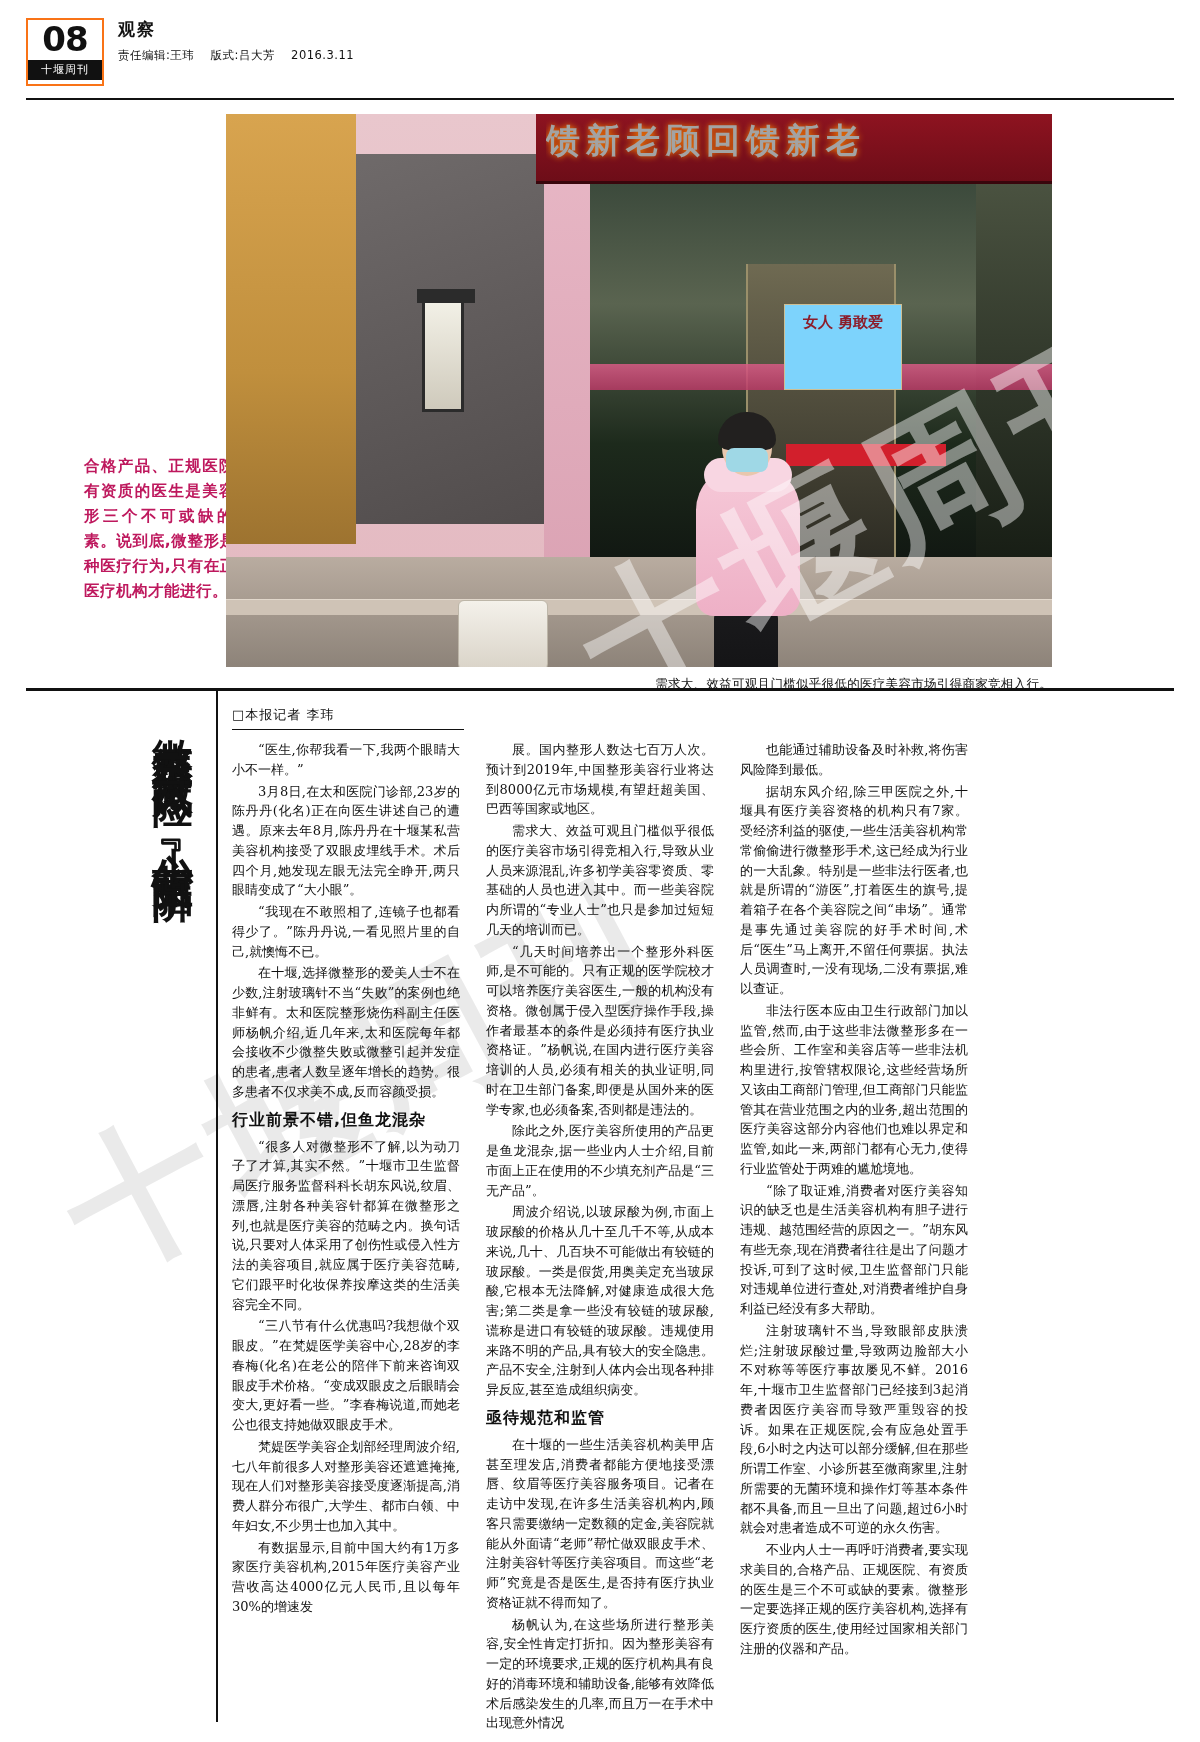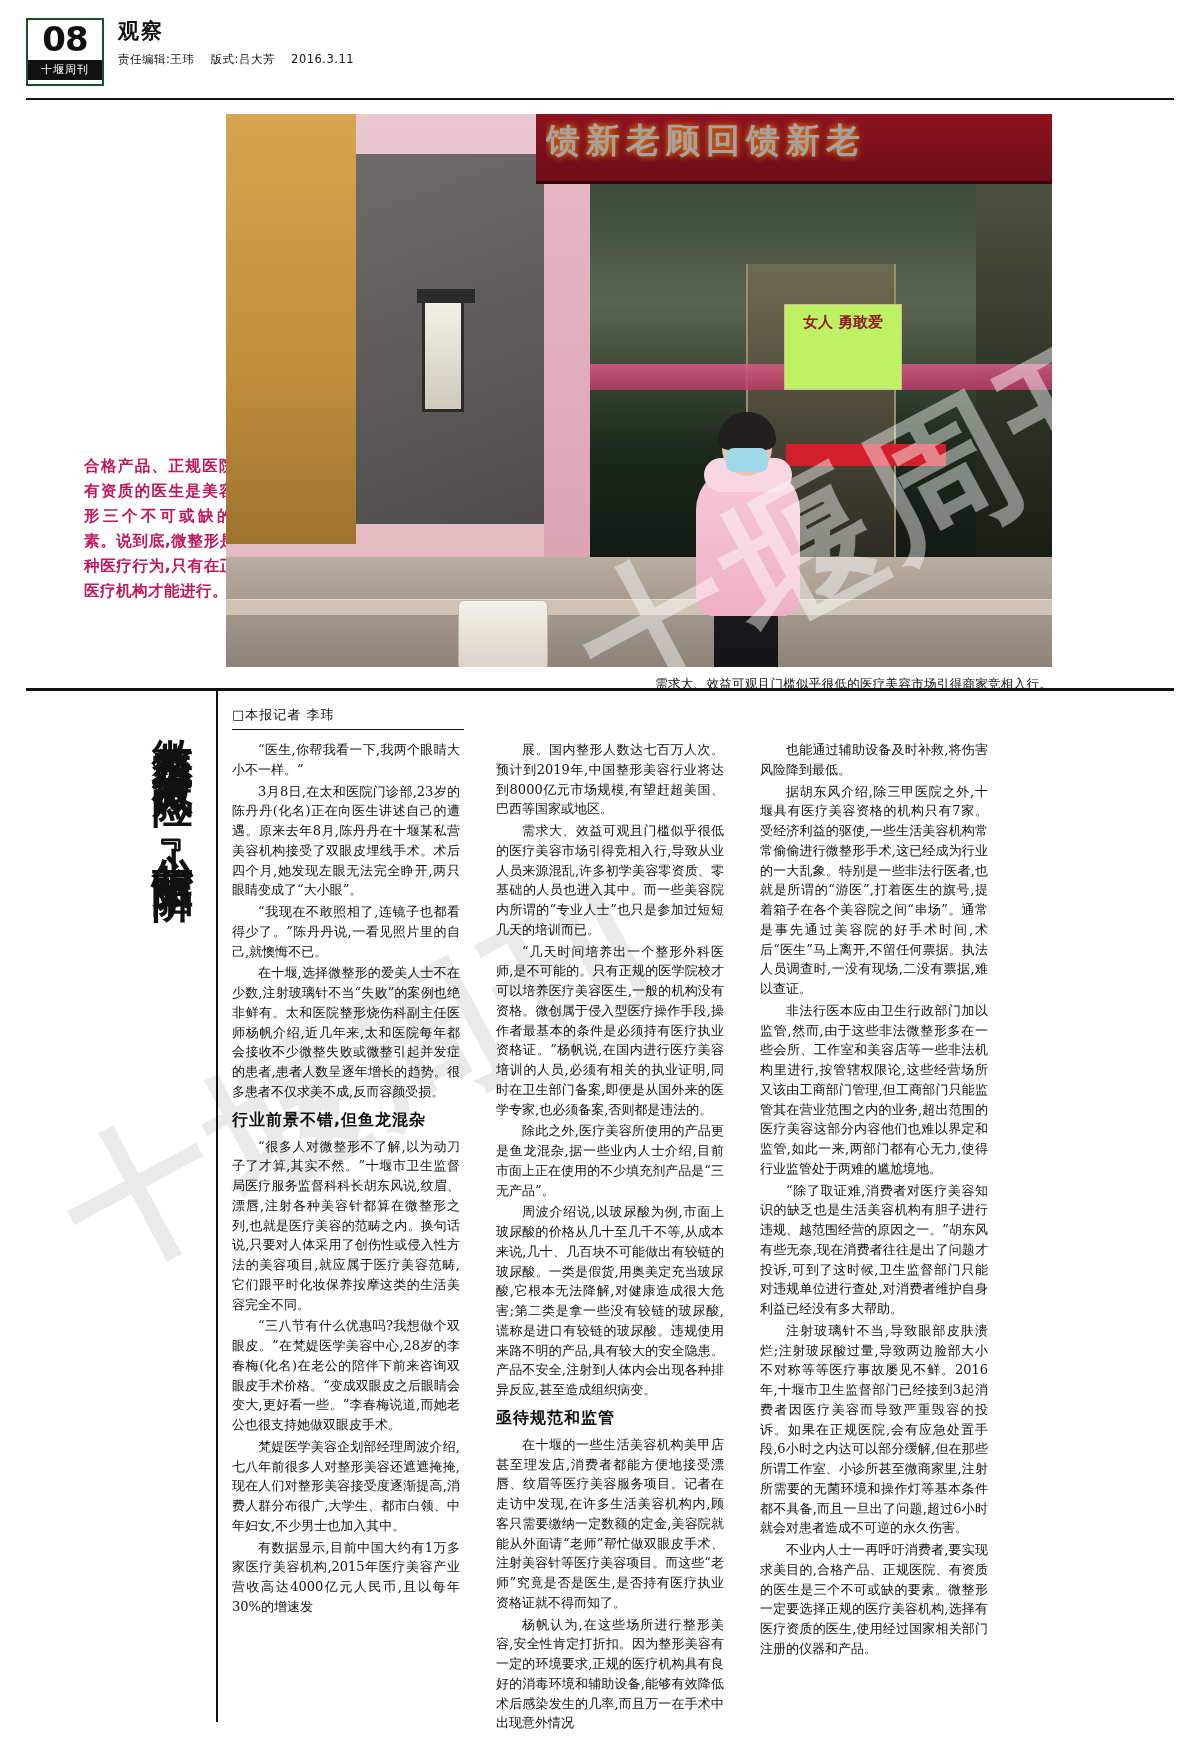--- a/index.html
+++ b/index.html
@@ -10,30 +10,30 @@
     font-family: "DejaVu Sans", "Liberation Sans", sans-serif;
     color: #111;
     position: relative;
     overflow: hidden;
   }
   .page { position: relative; width:1200px; height:1742px; padding: 18px 26px; }
 
   
   .masthead { display:flex; align-items:flex-start; gap:14px; padding-bottom:6px; }
   .page-num-box {
-    width: 78px; border: 2px solid #14532d; text-align:center;
+    width: 78px; border: 2px solid #f97316; text-align:center;
     padding: 2px 0 4px 0;
   }
   .page-num { font-size: 34px; font-weight: 700; line-height: 1.05; letter-spacing:-1px; }
   .page-num-sub {
     font-size: 11px; background:#111; color:#fff; display:block;
     letter-spacing: 1px; padding: 2px 0 3px 0; margin-top:2px;
   }
   .masthead-right { padding-top: 2px; }
-  .section-title { font-size: 21px; font-weight:700; letter-spacing: 2px; line-height:1.1; }
+  .section-title { font-size: 17px; font-weight:700; letter-spacing: 2px; line-height:1.1; }
   .byline-row { font-size: 11.5px; margin-top: 9px; letter-spacing: .5px; color:#111; }
   .byline-row span { margin-right: 12px; }
   .masthead-rule { border-bottom: 2px solid #111; margin: 6px 0 0 0; }
 
   
   .photo-area { position:relative; margin-top: 14px; height: 560px; }
   .photo-wrap {
     position:absolute; left: 200px; top: 0; width: 826px; height: 553px;
     overflow:hidden; background:#2a2020;
   }
@@ -70,21 +70,21 @@
     position:absolute; left:750px; top:70px; width:76px; height:400px;
     background:linear-gradient(180deg,#4a5240,#141a12);
   }
   .ph-door {
     position:absolute; left:520px; top:150px; width:150px; height:300px;
     background:linear-gradient(180deg,#6f6a52,#2b2a22);
     border-left:2px solid #9a8f6a; border-right:2px solid #9a8f6a;
   }
   .ph-poster {
     position:absolute; left:558px; top:190px; width:118px; height:86px;
-    background:#bef264; border:1px solid #cdbf95;
+    background:#7dd3fc; border:1px solid #cdbf95;
     color:#8c1d2a; font-size:15px; font-weight:700; text-align:center; padding-top:8px;
   }
   .ph-banner {
     position:absolute; left:364px; top:250px; width:462px; height:26px;
     background:linear-gradient(#d95b86,#b93a66); opacity:.85;
   }
   .ph-red-strip {
     position:absolute; left:560px; top:330px; width:160px; height:22px;
     background:#d21f2c;
   }
@@ -170,21 +170,21 @@
     font-family: "DejaVu Serif","Liberation Serif", serif;
   }
   .reporter {
     position:absolute; left: 232px; top: 706px; width: 250px;
     font-size: 13px; letter-spacing:1px;
   }
   .reporter-rule { border-bottom: 1px solid #111; margin-top: 5px; width: 232px; }
 
   
   .cols { position:absolute; left: 232px; top: 740px; width: 938px; height: 900px;
-    display: flex; gap: 36px; }
+    display: flex; gap: 26px; }
   .col { width: 228px; }
   .col p {
     margin: 0 0 2px 0;
     font-size: 13px; line-height: 1.52; text-align: justify;
     text-justify: inter-ideograph; text-indent: 2em;
     font-family: "DejaVu Serif","Liberation Serif", serif;
   }
   .subhead {
     font-size: 16px; font-weight: 700; text-align:left;
     margin: 8px 0 6px 0; letter-spacing: 1px;

